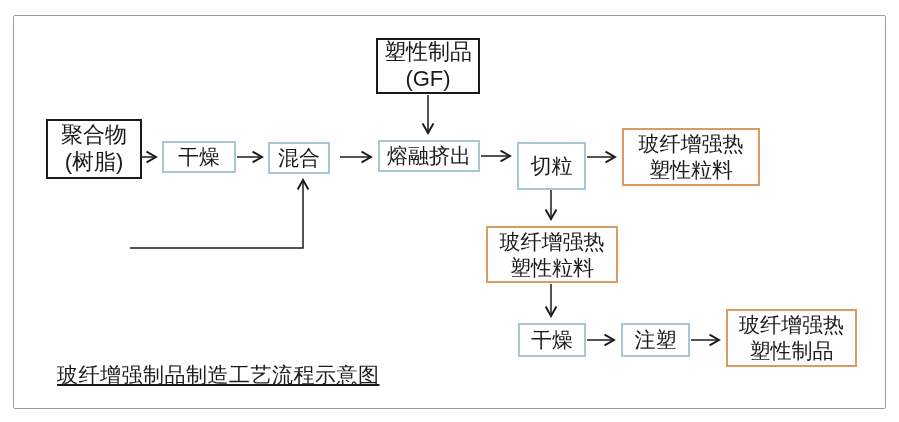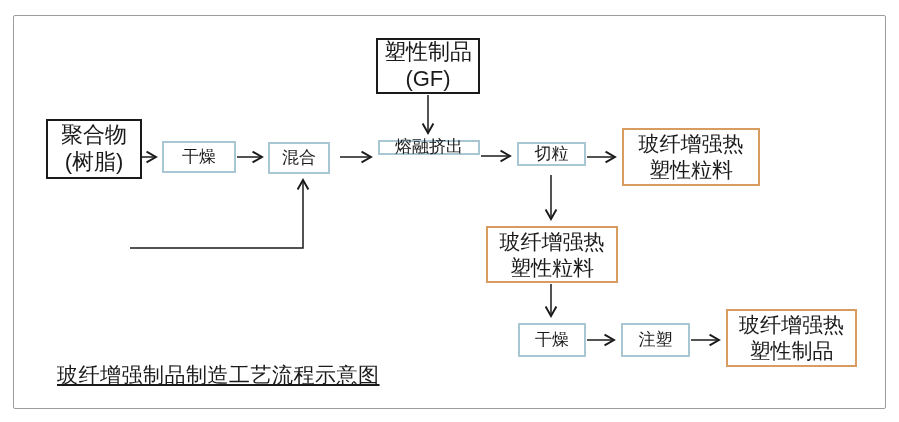--- a/index.html
+++ b/index.html
@@ -55,21 +55,21 @@
     text-align: center;
     line-height: 1.22;
     white-space: nowrap;
   }
   .node.input {
     border: 2px solid var(--input-border, #1a1a1a);
     font-size: 22px;
   }
   .node.process {
     border: 2px solid var(--process-border, #a9c6d3);
-    font-size: 17px;
+    font-size: 21px;
   }
   .node.output {
     border: 2px solid var(--output-border, #d99c60);
     font-size: 21px;
   }
   .caption {
     position: absolute;
     left: 57px;
     top: 361px;
     font-size: 21px;
@@ -117,25 +117,25 @@
 
 
   <div class="node process" style="left:162px; top:141px; width:74px; height:32px;">
     <span>干燥</span>
   </div>
 
   <div class="node process" style="left:268px; top:142px; width:62px; height:32px;">
     <span>混合</span>
   </div>
 
-  <div class="node process" style="left:378px; top:140px; width:102px; height:15px;">
+  <div class="node process" style="left:378px; top:140px; width:102px; height:32px;">
     <span>熔融挤出</span>
   </div>
 
-  <div class="node process" style="left:517px; top:142px; width:69px; height:24px;">
+  <div class="node process" style="left:517px; top:142px; width:69px; height:48px;">
     <span>切粒</span>
   </div>
 
   <div class="node output" style="left:622px; top:128px; width:138px; height:58px;">
     <span>玻纤增强热</span>
     <span>塑性粒料</span>
   </div>
 
   <div class="node output" style="left:486px; top:226px; width:132px; height:57px;">
     <span>玻纤增强热</span>

